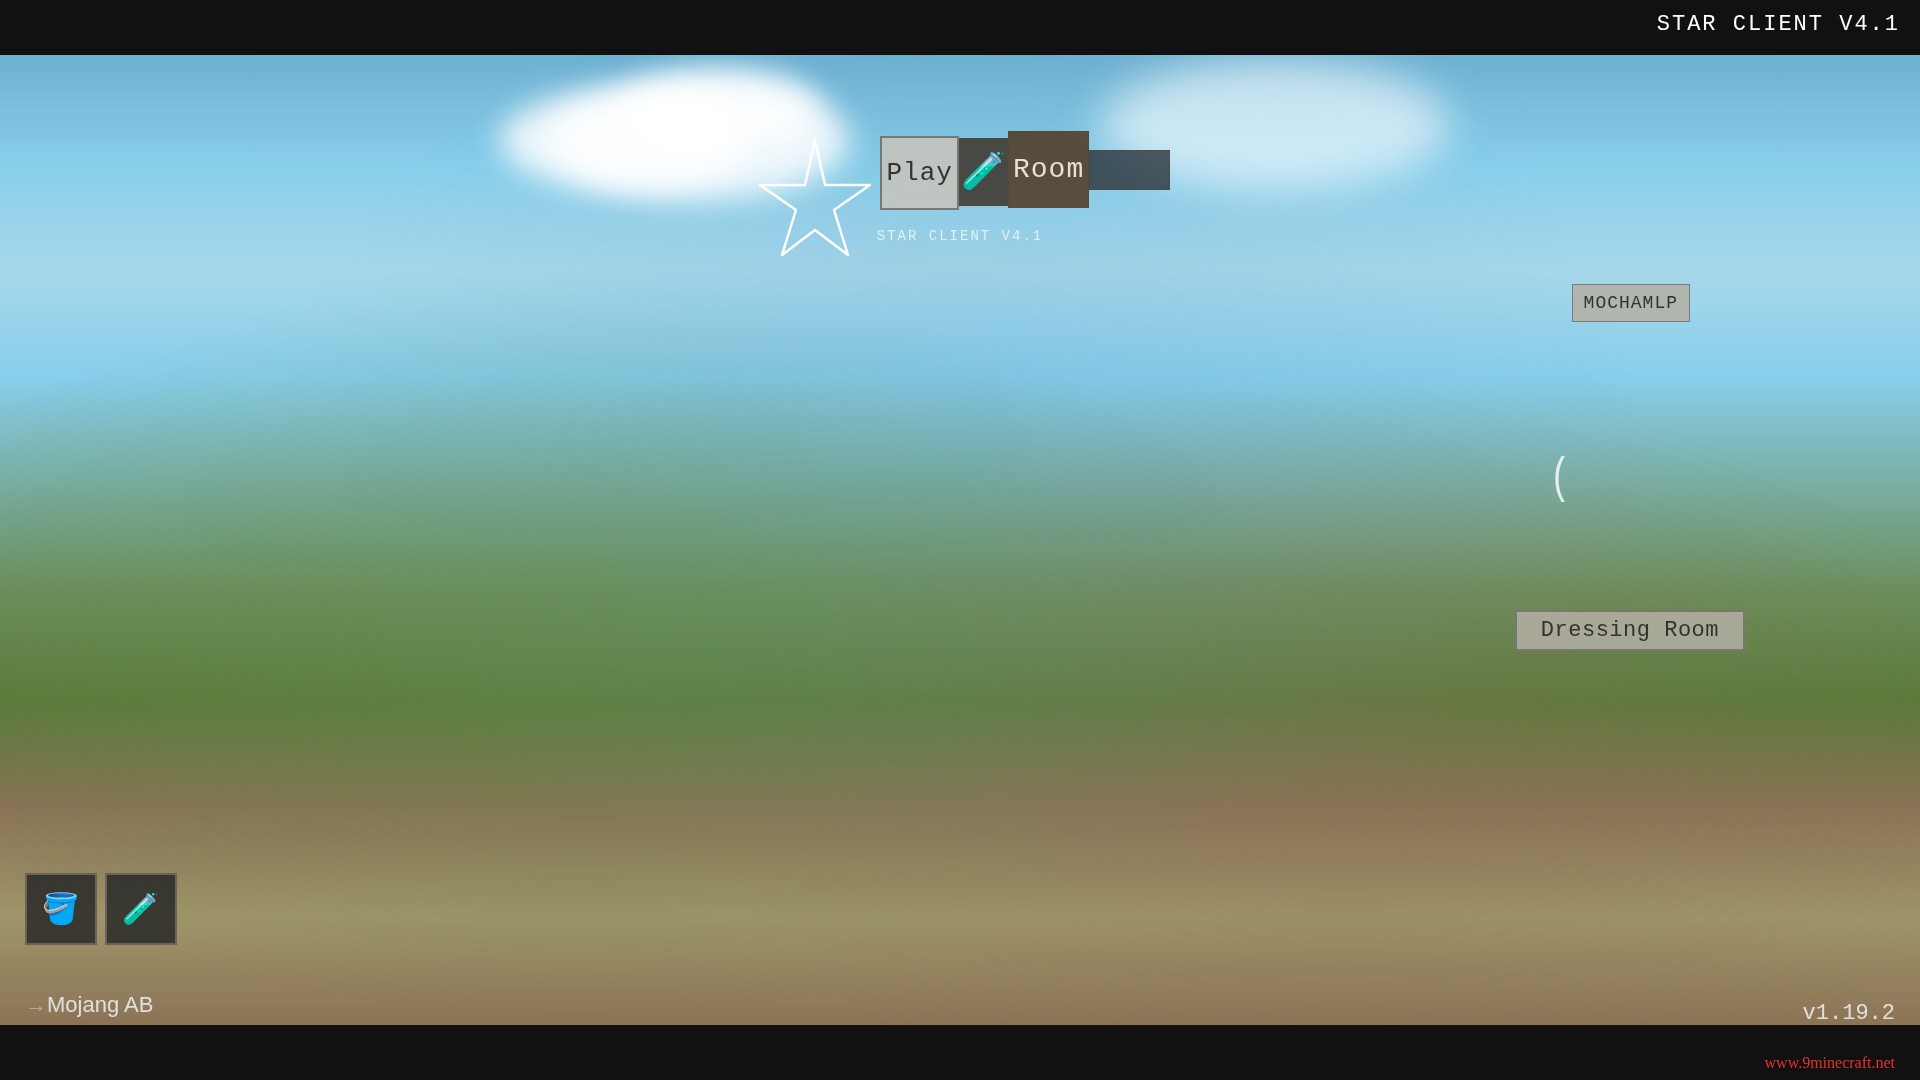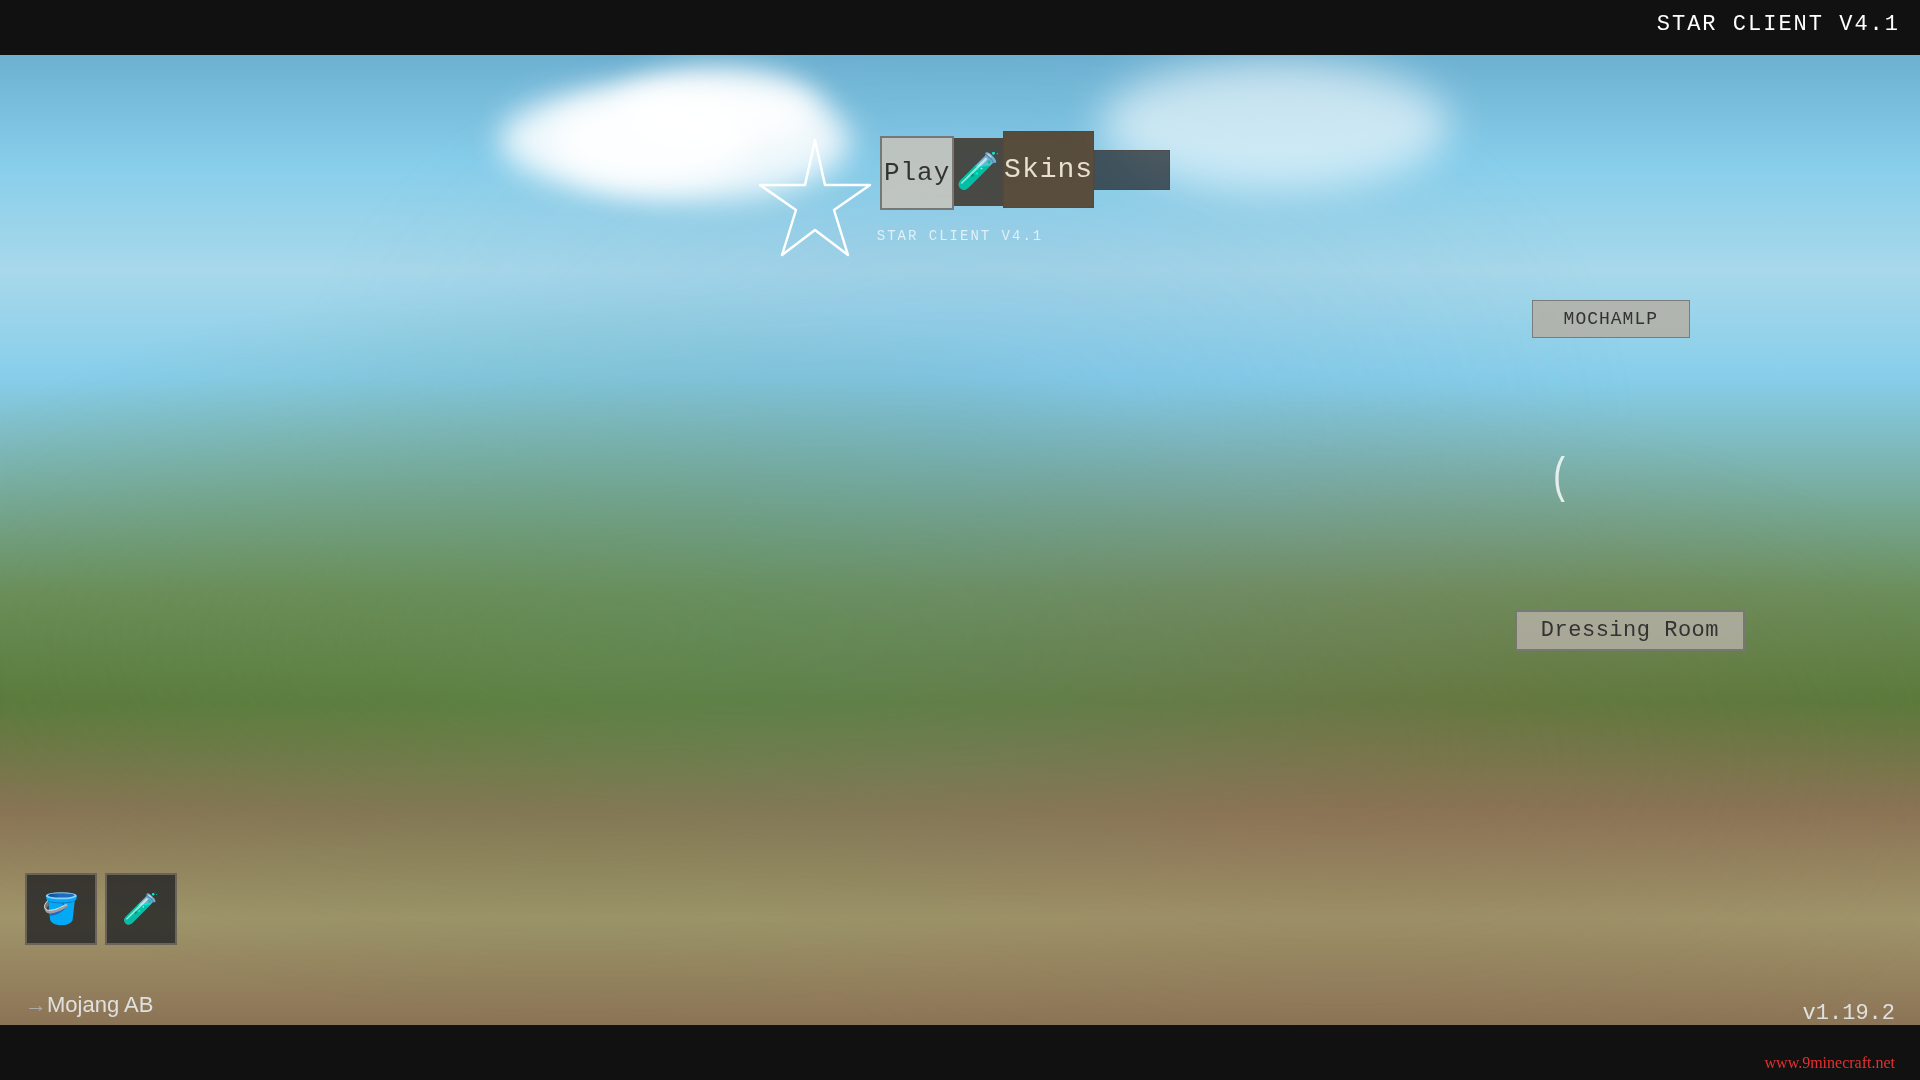--- a/index.html
+++ b/index.html
@@ -184,28 +184,28 @@
       color: #fff;
       font-size: 22px;
       font-family: 'Courier New', monospace;
       letter-spacing: 2px;
       z-index: 20;
     }
 
     
     .username-badge {
       position: absolute;
-      top: 300px;
+      top: 284px;
       right: 230px;
       background: rgba(180,175,165,0.85);
       border: 1px solid rgba(100,100,100,0.7);
       color: #333;
       font-size: 18px;
       font-family: 'Courier New', monospace;
-      padding: 8px 31px;
+      padding: 8px 11px;
       z-index: 10;
       letter-spacing: 1px;
     }
 
     
     .dressing-room-btn {
       position: absolute;
       top: 610px;
       right: 175px;
       background: rgba(180,175,165,0.85);
@@ -316,21 +316,21 @@
   </div>
 
   <div class="play-button-wrap">
     <button class="play-button">Play</button>
   </div>
 
   <div class="potion-icon-center">
     <span>🧪</span>
   </div>
 
-  <button class="menu-button skins">Skins</button>
+  <button class="menu-button skins">Room</button>
 
 
 
   <div class="partial-button"></div>
 </div>
 
 <div class="username-badge">MOCHAMLP</div>
 
 <div class="cursor-icon">(</div>
 

